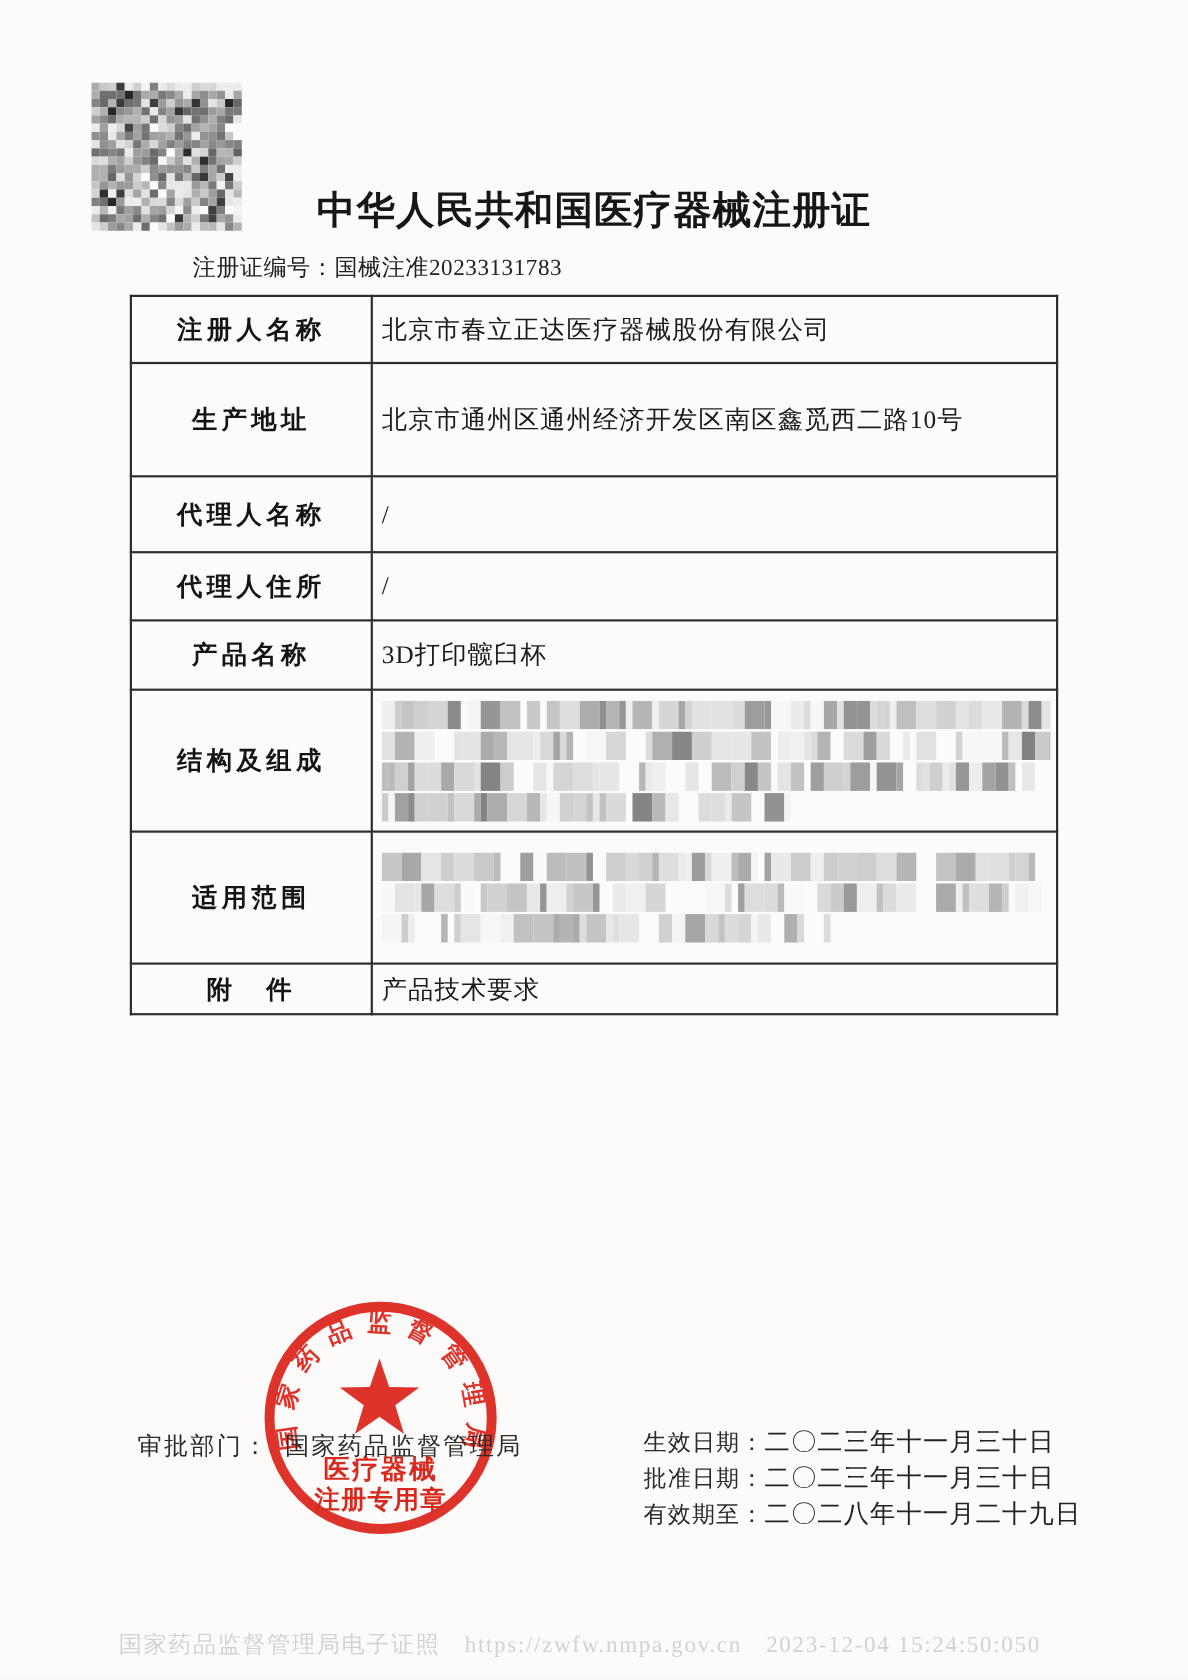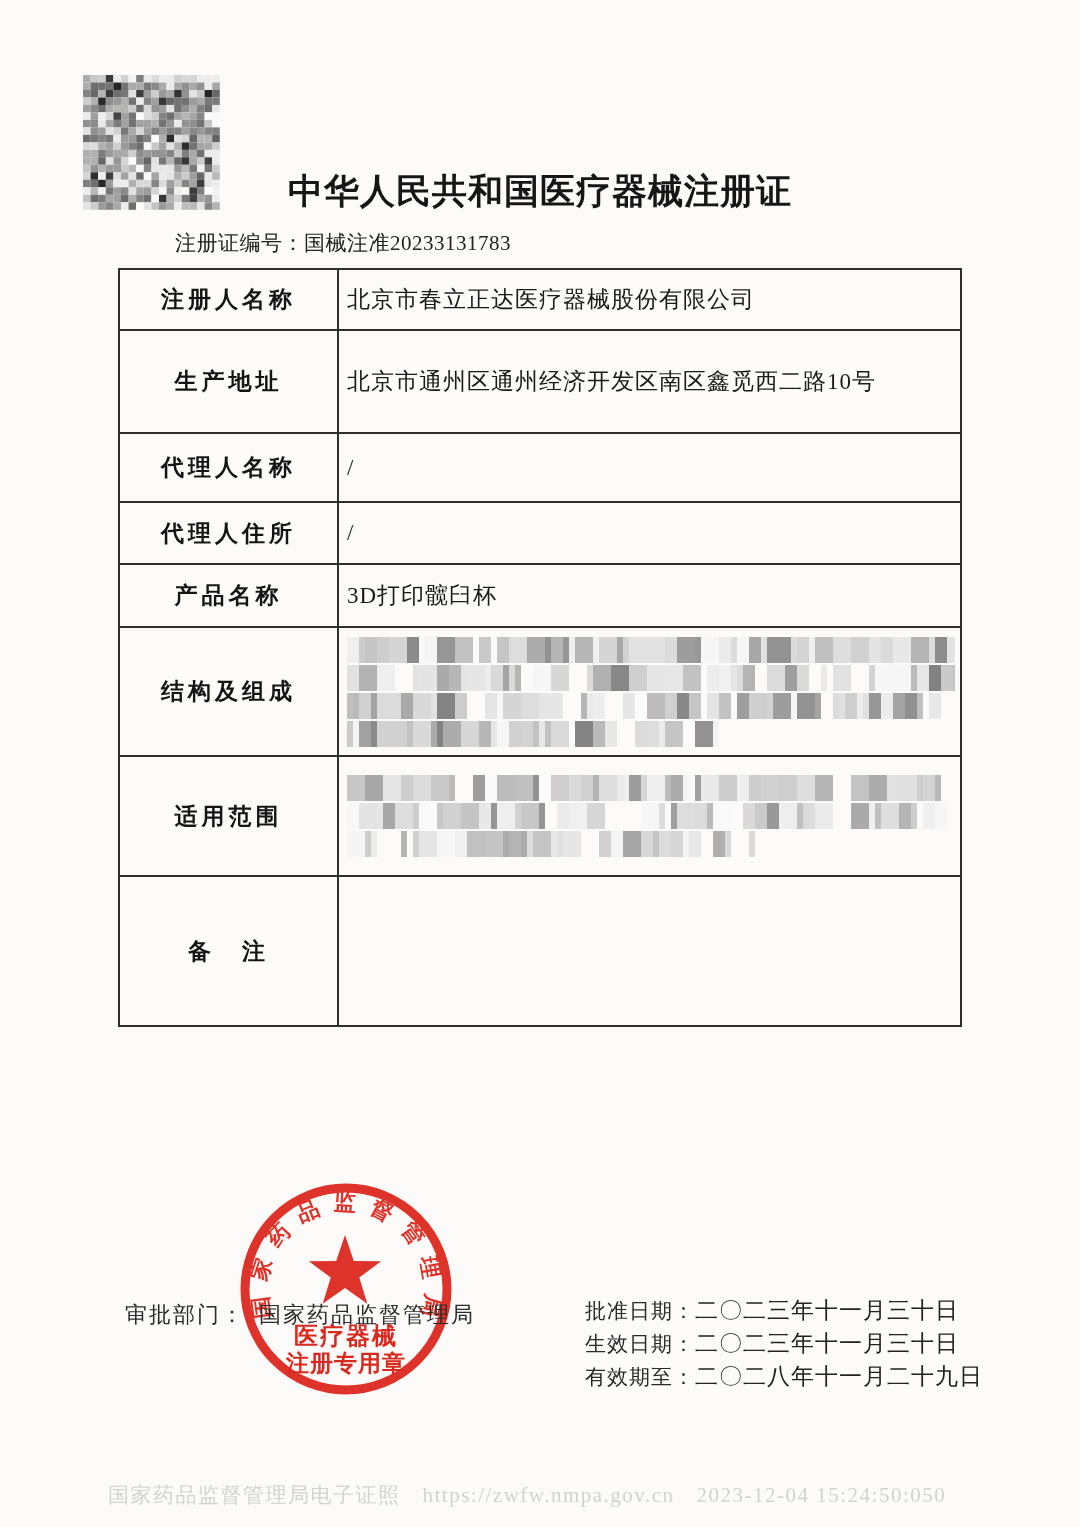--- a/index.html
+++ b/index.html
@@ -432,43 +432,43 @@
           </td>
     </tr>
         <tr style="height: 120px;">
       <th>适用范围</th>
       <td class="redacted">
             <div class="redact-line" style="width: 605px;"><span style="width: 18px; background: rgb(199, 199, 199);"></span><span style="width: 18px; background: rgb(168, 168, 168);"></span><span style="width: 18px; background: rgb(229, 229, 229);"></span><span style="width: 12px; background: rgb(206, 206, 206);"></span><span style="width: 18px; background: rgb(220, 220, 220);"></span><span style="width: 18px; background: rgb(202, 202, 202);"></span><span style="width: 6px; background: rgb(187, 187, 187);"></span><span style="width: 18px; background: transparent;"></span><span style="width: 12px; background: rgb(158, 158, 158);"></span><span style="width: 12px; background: rgb(249, 249, 249);"></span><span style="width: 18px; background: rgb(188, 188, 188);"></span><span style="width: 18px; background: rgb(192, 192, 192);"></span><span style="width: 6px; background: rgb(147, 147, 147);"></span><span style="width: 12px; background: transparent;"></span><span style="width: 18px; background: rgb(207, 207, 207);"></span><span style="width: 12px; background: rgb(217, 217, 217);"></span><span style="width: 12px; background: rgb(208, 208, 208);"></span><span style="width: 6px; background: rgb(180, 180, 180);"></span><span style="width: 18px; background: rgb(222, 222, 222);"></span><span style="width: 6px; background: rgb(235, 235, 235);"></span><span style="width: 6px; background: rgb(238, 238, 238);"></span><span style="width: 12px; background: rgb(156, 156, 156);"></span><span style="width: 6px; background: rgb(215, 215, 215);"></span><span style="width: 18px; background: rgb(239, 239, 239);"></span><span style="width: 6px; background: rgb(188, 188, 188);"></span><span style="width: 12px; background: rgb(171, 171, 171);"></span><span style="width: 6px; background: rgb(244, 244, 244);"></span><span style="width: 6px; background: transparent;"></span><span style="width: 6px; background: rgb(161, 161, 161);"></span><span style="width: 18px; background: rgb(233, 233, 233);"></span><span style="width: 18px; background: rgb(204, 204, 204);"></span><span style="width: 12px; background: rgb(238, 238, 238);"></span><span style="width: 12px; background: rgb(205, 205, 205);"></span><span style="width: 18px; background: rgb(209, 209, 209);"></span><span style="width: 18px; background: rgb(206, 206, 206);"></span><span style="width: 18px; background: rgb(221, 221, 221);"></span><span style="width: 18px; background: rgb(181, 181, 181);"></span><span style="width: 18px; background: transparent;"></span><span style="width: 18px; background: rgb(195, 195, 195);"></span><span style="width: 18px; background: rgb(171, 171, 171);"></span><span style="width: 12px; background: rgb(225, 225, 225);"></span><span style="width: 18px; background: rgb(224, 224, 224);"></span><span style="width: 6px; background: rgb(206, 206, 206);"></span><span style="width: 12px; background: rgb(212, 212, 212);"></span><span style="width: 6px; background: rgb(185, 185, 185);"></span><span style="width: 6px; background: transparent;"></span><span style="width: 6px; background: transparent;"></span></div>
             <div class="redact-line" style="width: 605px;"><span style="width: 12px; background: rgb(248, 248, 248);"></span><span style="width: 18px; background: rgb(228, 228, 228);"></span><span style="width: 6px; background: rgb(230, 230, 230);"></span><span style="width: 12px; background: rgb(167, 167, 167);"></span><span style="width: 18px; background: rgb(221, 221, 221);"></span><span style="width: 6px; background: rgb(205, 205, 205);"></span><span style="width: 12px; background: rgb(249, 249, 249);"></span><span style="width: 6px; background: transparent;"></span><span style="width: 6px; background: rgb(200, 200, 200);"></span><span style="width: 18px; background: rgb(209, 209, 209);"></span><span style="width: 18px; background: rgb(196, 196, 196);"></span><span style="width: 12px; background: rgb(232, 232, 232);"></span><span style="width: 6px; background: rgb(149, 149, 149);"></span><span style="width: 18px; background: rgb(238, 238, 238);"></span><span style="width: 6px; background: rgb(210, 210, 210);"></span><span style="width: 18px; background: rgb(199, 199, 199);"></span><span style="width: 6px; background: rgb(149, 149, 149);"></span><span style="width: 12px; background: transparent;"></span><span style="width: 12px; background: rgb(235, 235, 235);"></span><span style="width: 18px; background: rgb(240, 240, 240);"></span><span style="width: 18px; background: rgb(214, 214, 214);"></span><span style="width: 18px; background: transparent;"></span><span style="width: 18px; background: transparent;"></span><span style="width: 18px; background: rgb(246, 246, 246);"></span><span style="width: 6px; background: rgb(220, 220, 220);"></span><span style="width: 6px; background: transparent;"></span><span style="width: 6px; background: rgb(159, 159, 159);"></span><span style="width: 18px; background: rgb(221, 221, 221);"></span><span style="width: 12px; background: rgb(219, 219, 219);"></span><span style="width: 6px; background: rgb(186, 186, 186);"></span><span style="width: 18px; background: rgb(249, 249, 249);"></span><span style="width: 12px; background: transparent;"></span><span style="width: 12px; background: rgb(217, 217, 217);"></span><span style="width: 12px; background: rgb(202, 202, 202);"></span><span style="width: 12px; background: rgb(153, 153, 153);"></span><span style="width: 18px; background: rgb(238, 238, 238);"></span><span style="width: 6px; background: rgb(193, 193, 193);"></span><span style="width: 6px; background: rgb(218, 218, 218);"></span><span style="width: 6px; background: rgb(220, 220, 220);"></span><span style="width: 18px; background: rgb(235, 235, 235);"></span><span style="width: 18px; background: transparent;"></span><span style="width: 18px; background: rgb(170, 170, 170);"></span><span style="width: 6px; background: rgb(239, 239, 239);"></span><span style="width: 6px; background: rgb(192, 192, 192);"></span><span style="width: 18px; background: rgb(222, 222, 222);"></span><span style="width: 12px; background: rgb(181, 181, 181);"></span><span style="width: 6px; background: rgb(206, 206, 206);"></span><span style="width: 6px; background: transparent;"></span><span style="width: 12px; background: rgb(240, 240, 240);"></span><span style="width: 12px; background: rgb(246, 246, 246);"></span><span style="width: 12px; background: transparent;"></span></div>
             <div class="redact-line" style="width: 415px;"><span style="width: 18px; background: rgb(245, 245, 245);"></span><span style="width: 6px; background: rgb(205, 205, 205);"></span><span style="width: 6px; background: rgb(236, 236, 236);"></span><span style="width: 18px; background: transparent;"></span><span style="width: 6px; background: transparent;"></span><span style="width: 6px; background: rgb(181, 181, 181);"></span><span style="width: 6px; background: transparent;"></span><span style="width: 6px; background: rgb(208, 208, 208);"></span><span style="width: 18px; background: rgb(229, 229, 229);"></span><span style="width: 18px; background: rgb(246, 246, 246);"></span><span style="width: 12px; background: rgb(240, 240, 240);"></span><span style="width: 18px; background: rgb(193, 193, 193);"></span><span style="width: 18px; background: rgb(196, 196, 196);"></span><span style="width: 6px; background: rgb(172, 172, 172);"></span><span style="width: 12px; background: rgb(180, 180, 180);"></span><span style="width: 6px; background: rgb(170, 170, 170);"></span><span style="width: 6px; background: rgb(221, 221, 221);"></span><span style="width: 18px; background: rgb(197, 197, 197);"></span><span style="width: 6px; background: rgb(232, 232, 232);"></span><span style="width: 6px; background: rgb(224, 224, 224);"></span><span style="width: 18px; background: rgb(230, 230, 230);"></span><span style="width: 18px; background: transparent;"></span><span style="width: 12px; background: rgb(209, 209, 209);"></span><span style="width: 12px; background: rgb(244, 244, 244);"></span><span style="width: 18px; background: rgb(166, 166, 166);"></span><span style="width: 12px; background: rgb(216, 216, 216);"></span><span style="width: 6px; background: rgb(196, 196, 196);"></span><span style="width: 12px; background: rgb(220, 220, 220);"></span><span style="width: 12px; background: rgb(214, 214, 214);"></span><span style="width: 6px; background: rgb(244, 244, 244);"></span><span style="width: 12px; background: rgb(232, 232, 232);"></span><span style="width: 6px; background: transparent;"></span><span style="width: 6px; background: transparent;"></span><span style="width: 12px; background: rgb(175, 175, 175);"></span><span style="width: 6px; background: rgb(217, 217, 217);"></span><span style="width: 18px; background: transparent;"></span><span style="width: 6px; background: rgb(220, 220, 220);"></span><span style="width: 12px; background: transparent;"></span></div>
           </td>
     </tr>
-        <tr style="height: 150px;">
-      <th>备　注</th>
-      <td></td>
+        <tr style="height: 46px;">
+      <th>附　件</th>
+      <td>产品技术要求</td>
     </tr>
       </tbody>
   </table>
 
   <div class="seal">
     <svg viewBox="0 0 230 230" aria-hidden="true">
       <defs>
         <path id="sealArc" d="M 43.4 148.4 A 79 79 0 1 1 186.6 148.4" fill="none"></path>
       </defs>
       <circle cx="115" cy="115" r="101"></circle>
       <text class="arc"><textPath href="#sealArc" startOffset="6">国家药品监督管理局</textPath></text>
       <polygon points="114,61 122.8,86.9 150.1,87.3 128.3,103.6 136.3,129.7 114,114 91.7,129.7 99.7,103.6 77.9,87.3 105.2,86.9"></polygon>
       <text class="inner l1" x="115" y="170">医疗器械</text>
       <text class="inner l2" x="115" y="197">注册专用章</text>
     </svg>
   </div>
 
   <div class="approval"><span class="lbl">审批部门：</span><span class="val">国家药品监督管理局</span></div>
 
   <div class="dates">
+    <div class="row"><span class="lbl">生效日期：</span><span class="val">二〇二三年十一月三十日</span></div>
     <div class="row"><span class="lbl">批准日期：</span><span class="val">二〇二三年十一月三十日</span></div>
-    <div class="row"><span class="lbl">生效日期：</span><span class="val">二〇二三年十一月三十日</span></div>
     <div class="row"><span class="lbl">有效期至：</span><span class="val">二〇二八年十一月二十九日</span></div>
   </div>
 
   <div class="footer"><span>国家药品监督管理局电子证照</span><span>https://zwfw.nmpa.gov.cn</span><span>2023-12-04 15:24:50:050</span></div>
 
 </div>
 
 </body></html>

